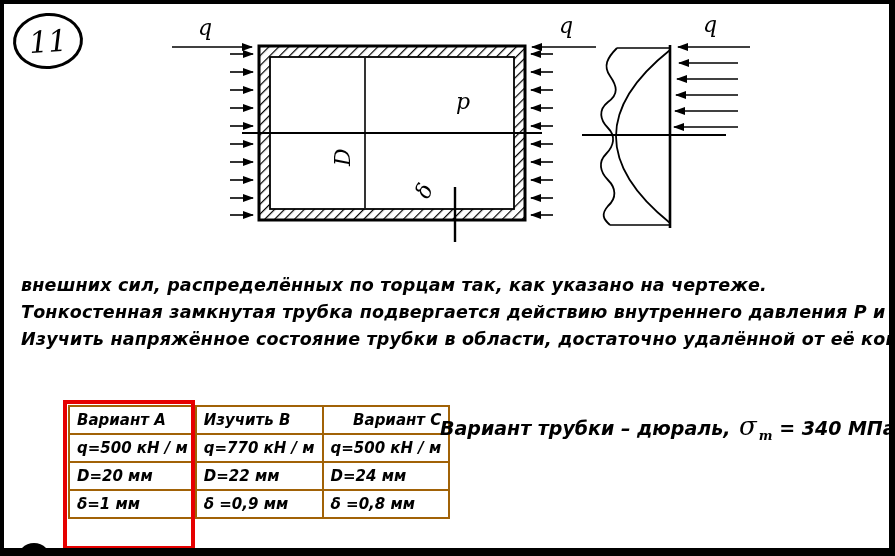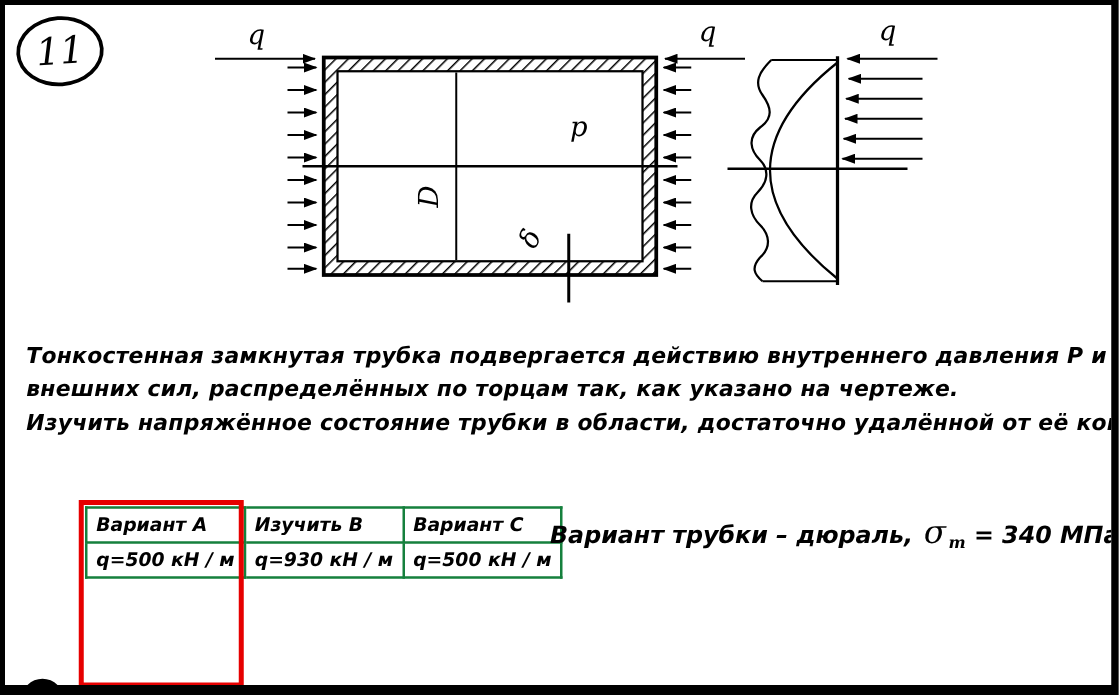--- a/index.html
+++ b/index.html
@@ -23,26 +23,26 @@
   .desc{
     position:absolute;left:17px;top:268px;width:864px;
     font:italic bold 17.5px "DejaVu Sans",sans-serif;
     letter-spacing:.2px;line-height:27px;white-space:nowrap;
   }
   
   table.variants{
     position:absolute;left:64px;top:401px;border-collapse:collapse;
   }
   table.variants td{
-    border:2px solid #15803d;height:26px;padding:0 7px;
+    border:2px solid #a16207;height:26px;padding:0 7px;
     font:italic bold 15px "DejaVu Sans",sans-serif;white-space:nowrap;
   }
   td.colA{width:106px;}
   td.colB{width:104px;}
-  td.colC{width:108px;}
+  td.colC{width:108px;text-align:right;}
   .highlight-box{
     position:absolute;left:59px;top:396px;width:132px;height:150px;
     border:4px solid #e60000;pointer-events:none;box-sizing:border-box;
   }
   
   .material{
     position:absolute;left:436px;top:407px;white-space:nowrap;
     font:italic bold 19px "DejaVu Sans",sans-serif;
   }
   .material .sigma{font:italic 26px "DejaVu Serif",serif;padding:0 2px;}
@@ -132,36 +132,46 @@
 
     <text x="194" y="31">q</text>
     <text x="555" y="29">q</text>
     <text x="699" y="28">q</text>
     <text x="452" y="105" font-size="26">p</text>
     <text transform="translate(346,162) rotate(-90)">D</text>
     <text transform="translate(424,196) rotate(-65)">δ</text>
   </svg>
 
   <div class="desc">
+    <div>внешних сил, распределённых по торцам так, как указано на чертеже.</div>
     <div>Тонкостенная замкнутая трубка подвергается действию внутреннего давления P и</div>
-    <div>внешних сил, распределённых по торцам так, как указано на чертеже.</div>
     <div>Изучить напряжённое состояние трубки в области, достаточно удалённой от её концов.</div>
   </div>
 
   <table class="variants">
     <tbody>
       <tr>
         <td class="colA">Вариант A</td>
         <td class="colB">Изучить B</td>
         <td class="colC">Вариант C</td>
       </tr>
       <tr>
         <td>q=500 кН / м</td>
-        <td>q=930 кН / м</td>
+        <td>q=770 кН / м</td>
         <td>q=500 кН / м</td>
+      </tr>
+      <tr>
+        <td>D=20 мм</td>
+        <td>D=22 мм</td>
+        <td>D=24 мм</td>
+      </tr>
+      <tr>
+        <td>δ=1 мм</td>
+        <td>δ =0,9 мм</td>
+        <td>δ =0,8 мм</td>
       </tr>
     </tbody>
   </table>
 
   <div class="highlight-box"></div>
 
   <div class="material">
     <span>Вариант трубки – дюраль,</span>
     <span class="sigma">σ</span><sub>т</sub>
     <span>= 340 МПа</span>

